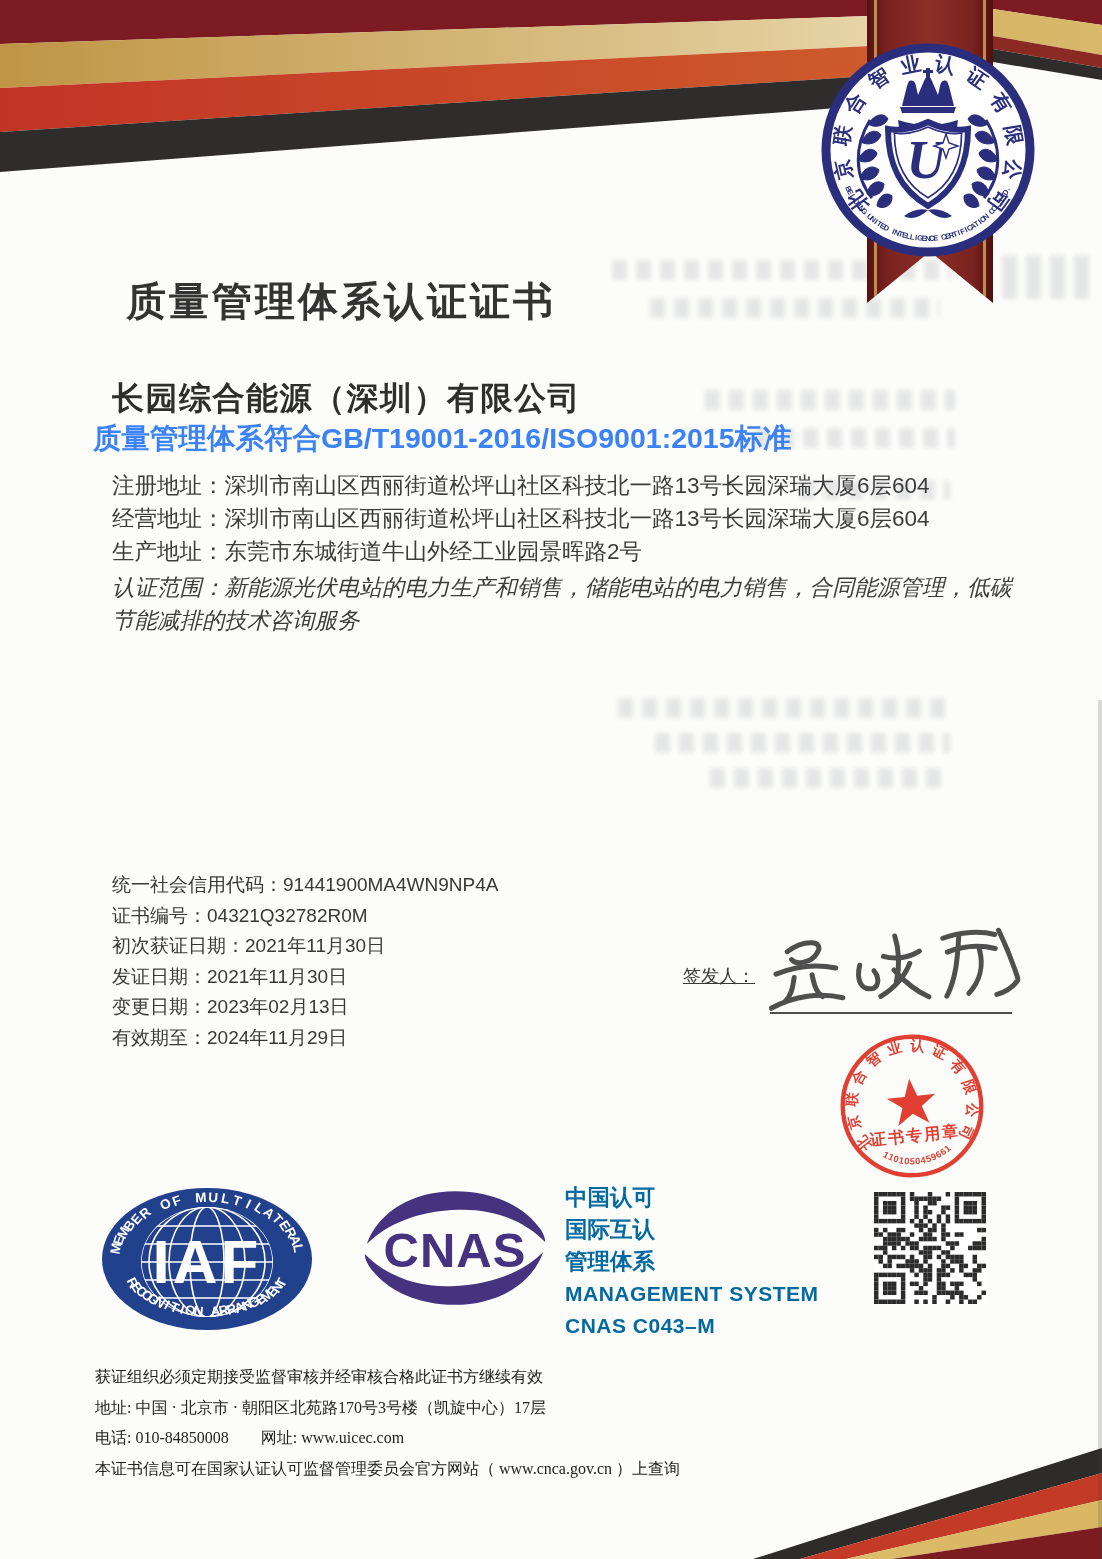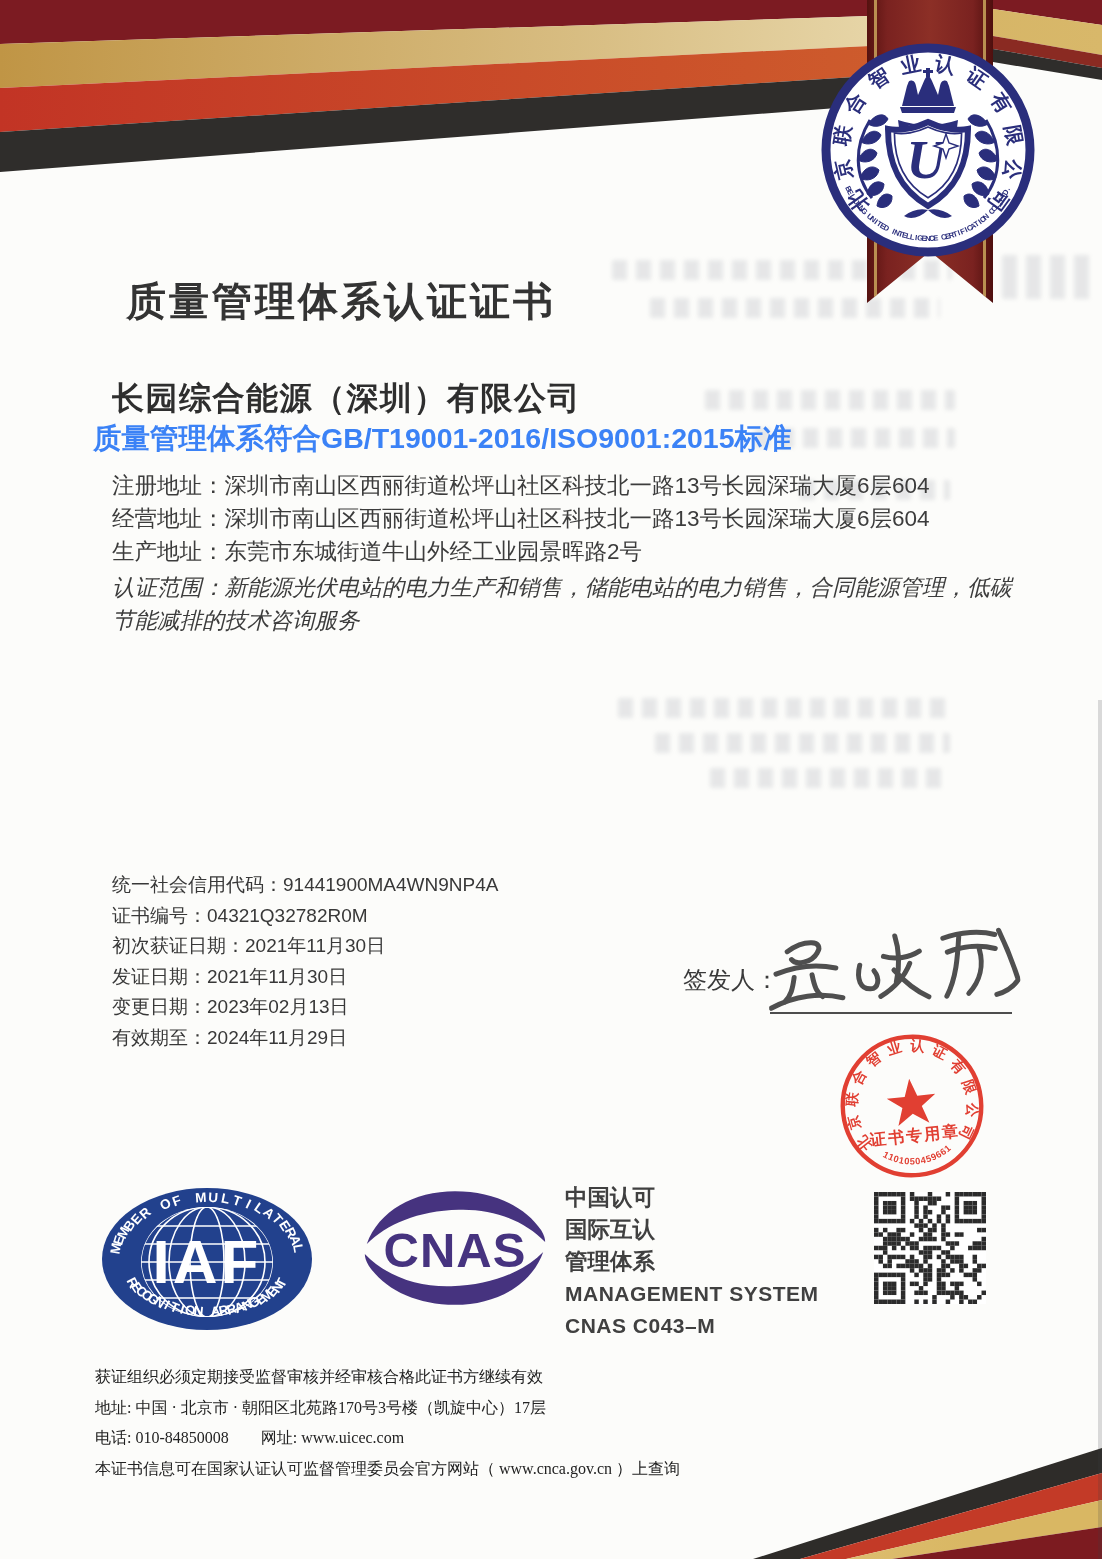--- a/index.html
+++ b/index.html
@@ -30,23 +30,23 @@
 
   .ghost{position:absolute;height:20px;filter:blur(2.3px);opacity:.5;border-radius:2px;
     background:repeating-linear-gradient(90deg,rgba(126,131,144,.34) 0 15px,rgba(126,131,144,0) 15px 24px);}
 
   .title{left:110px;top:274px;font-size:40px;font-weight:700;letter-spacing:3px;color:#333;margin-left:16px;}
   .company{left:112px;top:377px;font-size:32px;font-weight:700;letter-spacing:1.5px;color:#2e2e2e;}
   .standard{left:93px;top:420px;font-size:28.5px;font-weight:700;color:#3b82f6;}
   .addr{left:112px;top:469px;font-size:22.5px;line-height:33px;color:#3c3c3c;}
   .scope{left:112px;top:571px;width:902px;font-size:22.5px;line-height:33px;color:#3c3c3c;font-style:italic;}
   .details{left:112px;top:822px;font-size:19px;line-height:30.5px;color:#383838;margin-top:48px;}
-  .issuer-label{left:683px;top:964px;font-size:24px;color:#3a3a3a;}
+  .issuer-label{left:683px;top:964px;font-size:18px;color:#3a3a3a;text-decoration:underline;}
   .sig-line{left:770px;top:1012px;width:242px;border-top:2px solid #4d4d4d;}
-  .cnas-lines{left:565px;top:1182px;font-weight:700;color:#404040;}
+  .cnas-lines{left:565px;top:1182px;font-weight:700;color:#0369a1;}
   .cnas-lines .cn{font-size:22.5px;line-height:32px;}
   .cnas-lines .en{font-size:21px;line-height:32px;letter-spacing:.5px;}
   .footer{left:95px;top:1362px;font-family:"Liberation Serif","DejaVu Serif",serif;
     font-size:16px;line-height:30.5px;color:#222;}
   .edge-r{position:absolute;top:700px;right:0;width:4px;height:859px;background:rgba(60,60,65,.18);}
 </style>
 </head>
 <body>
 
 <div class="page">

